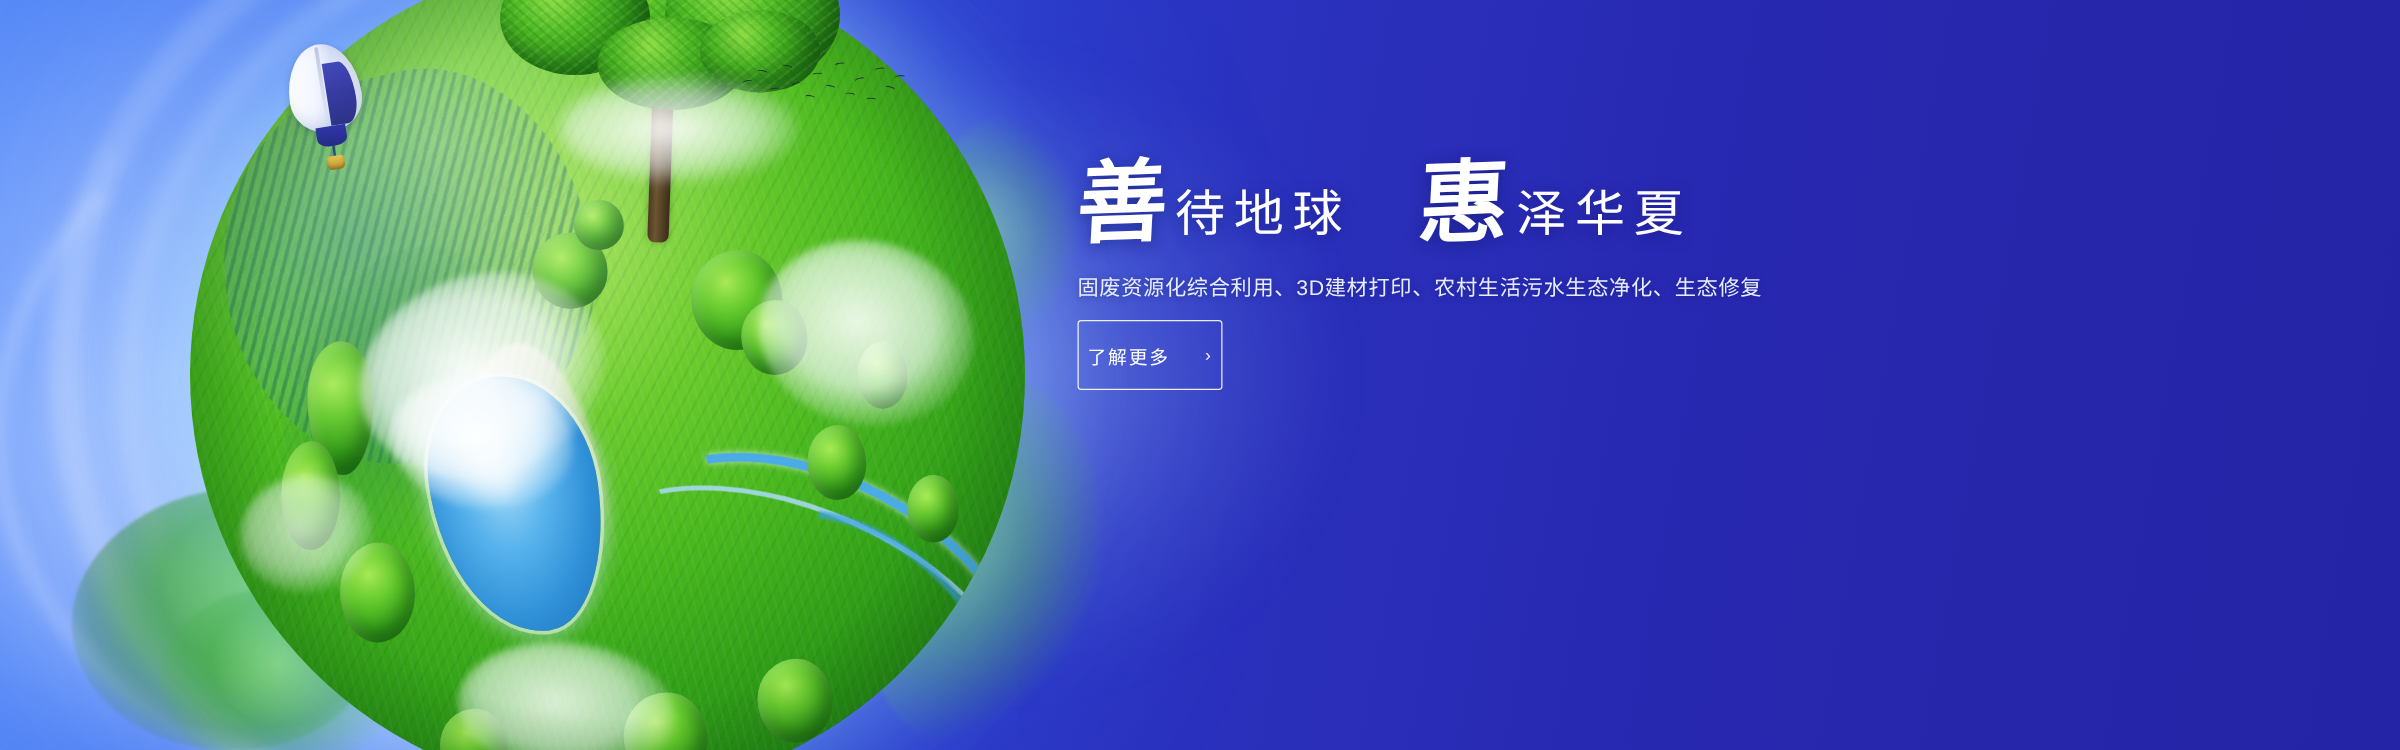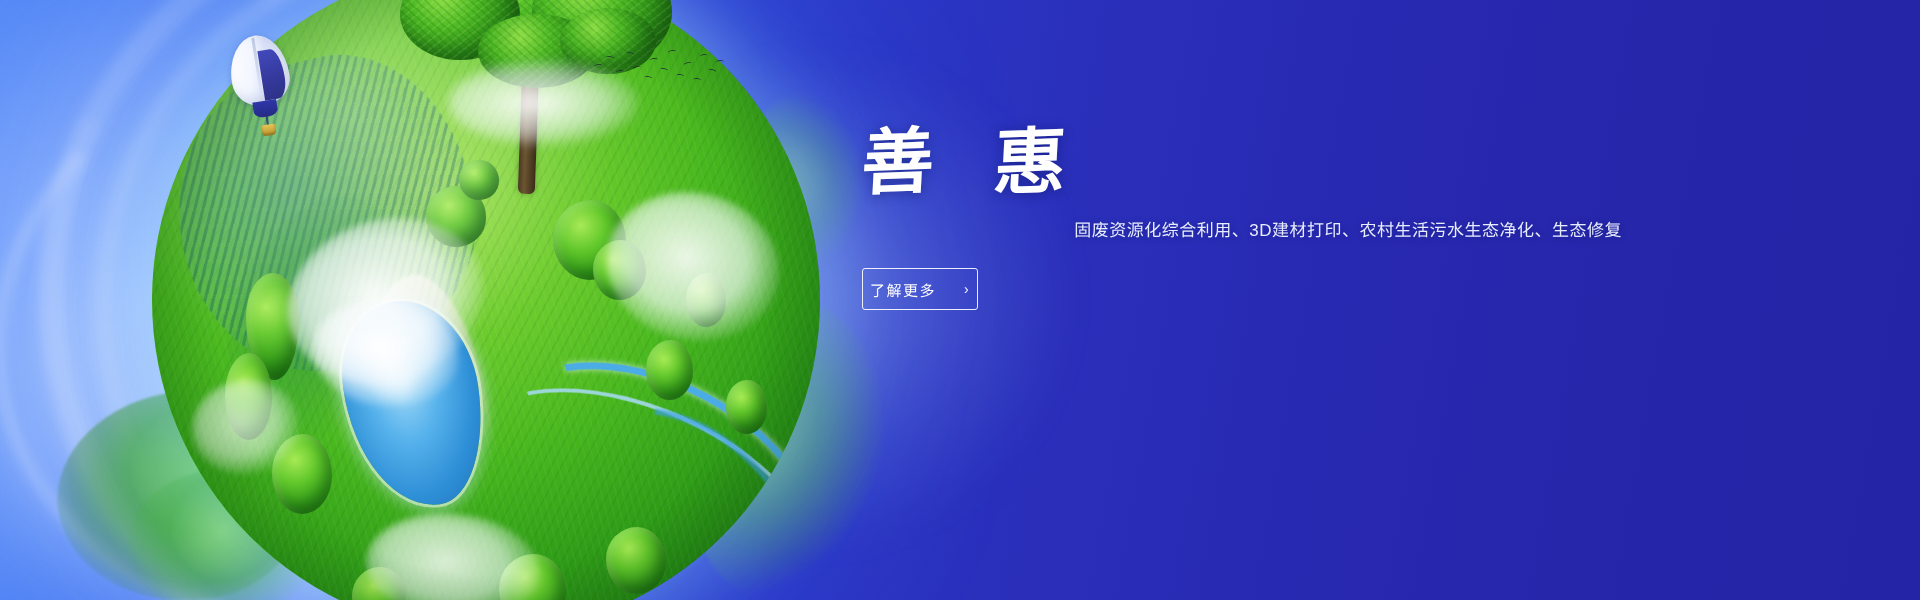--- a/index.html
+++ b/index.html
@@ -225,24 +225,24 @@
     padding-right:6px;}
   .hl-small{font-family:"DejaVu Serif","Liberation Serif",serif;
     font-size:40px;line-height:1;font-weight:400;letter-spacing:7px;
     padding-bottom:6px;}
   .hl-gap{display:inline-block;width:54px;}
 
   .subtitle{margin-top:22px;font-size:25px;letter-spacing:9px;font-weight:400;
     color:#f2f5ff;text-shadow:0 1px 8px rgba(10,20,90,.40);white-space:nowrap;}
 
   .desc{margin-top:18px;font-size:17px;letter-spacing:.5px;color:#e7ecff;
-    text-shadow:0 1px 6px rgba(10,20,90,.40);white-space:nowrap;text-align:right;}
-
-  .cta{margin-top:27px;display:inline-flex;align-items:center;justify-content:center;
-    gap:28px;width:116px;height:42px;padding:0 16px;
+    text-shadow:0 1px 6px rgba(10,20,90,.40);white-space:nowrap;}
+
+  .cta{margin-top:15px;display:inline-flex;align-items:center;justify-content:center;
+    gap:28px;width:116px;height:56px;padding:0 16px;
     border:1px solid rgba(255,255,255,.9);border-radius:3px;
     background:transparent;color:#fff;font-size:15px;letter-spacing:1.5px;
     cursor:pointer;white-space:nowrap;}
   .cta .chev{font-size:14px;line-height:1;opacity:.95;}
 </style>
 </head>
 <body>
 
 <div class="stage">
 
@@ -342,22 +342,24 @@
     <div class="bird" style="left:101px;top:30px; --r:4deg;"></div>
     <div class="bird" style="left:108px;top:6px;  --r:-8deg;"></div>
     <div class="bird" style="left:116px;top:21px; --r:16deg;"></div>
     <div class="bird" style="left:124px;top:12px; --r:-5deg;"></div>
   </div>
 
   <div class="content">
 
     <div class="headline">
       <span class="hl-big">善</span>
+      <span class="hl-small">待地球</span>
       <span class="hl-gap"></span>
       <span class="hl-big">惠</span>
+      <span class="hl-small">泽华夏</span>
     </div>
 
 
     <div class="desc">固废资源化综合利用、3D建材打印、农村生活污水生态净化、生态修复</div>
 
     <button class="cta">
       <span>了解更多</span>
       <span class="chev">›</span>
     </button>
 

